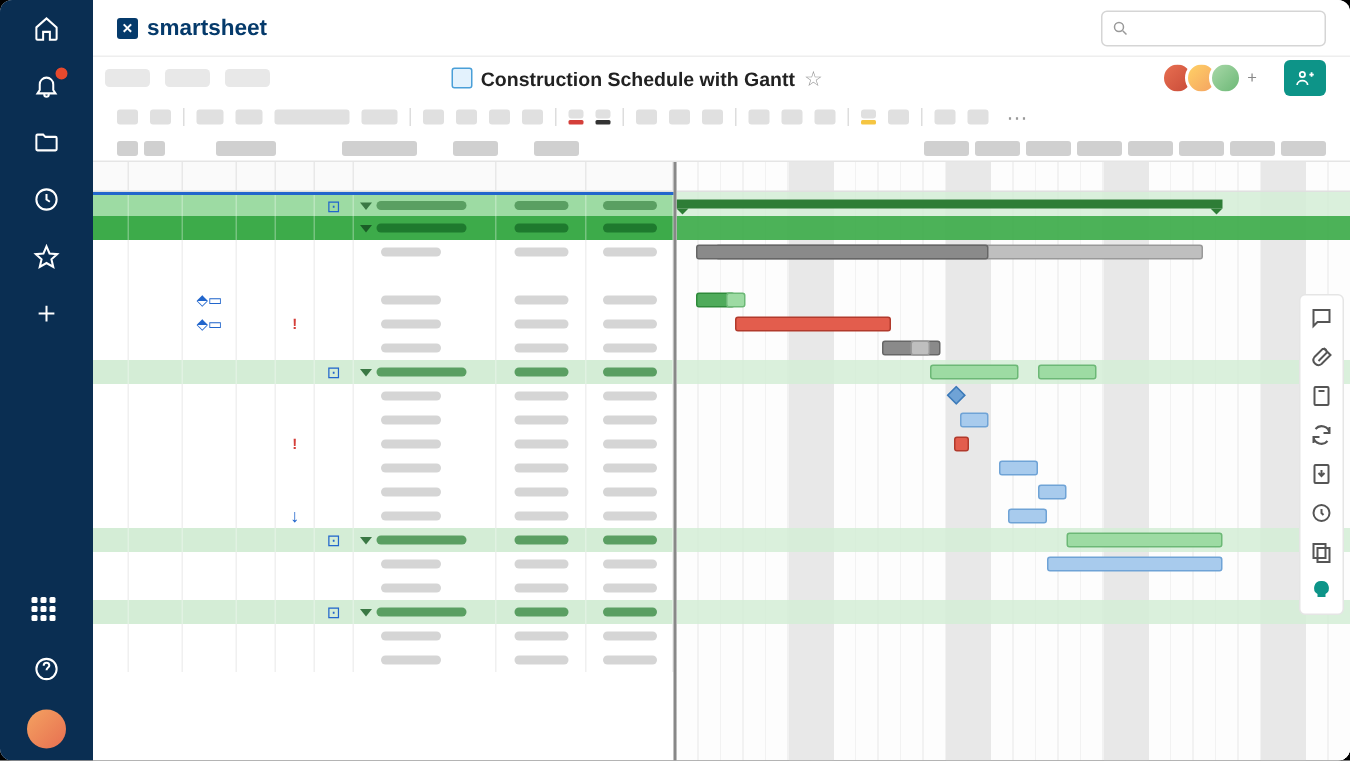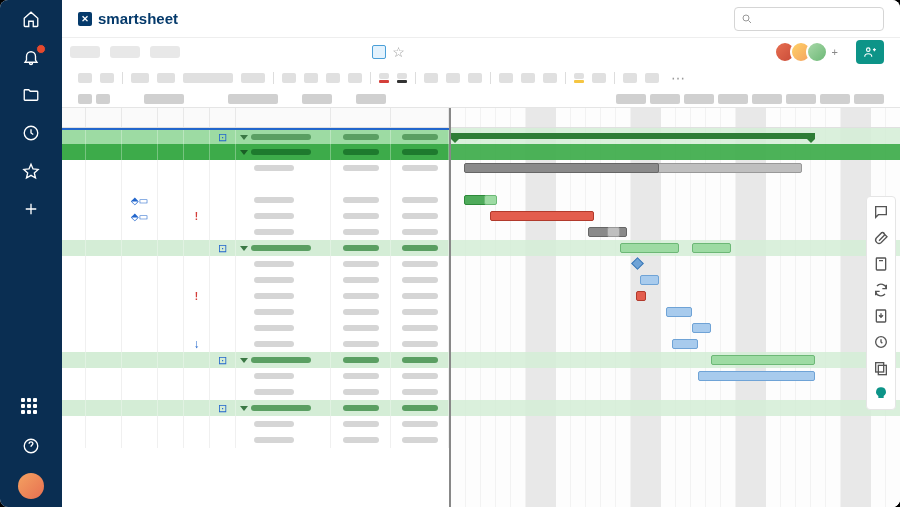--- a/index.html
+++ b/index.html
@@ -155,20 +155,21 @@
           </svg>
       </div>
     </div>
 
     <div class="tabs">
       <div class="tab-ghost" style="width:30px"></div>
       <div class="tab-ghost" style="width:30px"></div>
       <div class="tab-ghost" style="width:30px"></div>
       <div class="title-row">
         <div class="doc-ico"></div>
+        <div class="title">Construction Schedule with Gantt</div>
         <div class="star">☆</div>
       </div>
       <div class="avatars">
         <div class="av" style="background:linear-gradient(135deg,#e76f51,#c94b38)"></div>
         <div class="av" style="background:linear-gradient(135deg,#ffd166,#f4a261)"></div>
         <div class="av" style="background:linear-gradient(135deg,#a8d8a8,#6cb876)"></div>
         <div style="font-size:11px;color:#888;margin-left:4px">+</div>
       </div>
       <div class="share">
         <svg width="14" height="14" viewBox="0 0 24 24" fill="none" stroke="#fff" stroke-width="2">

